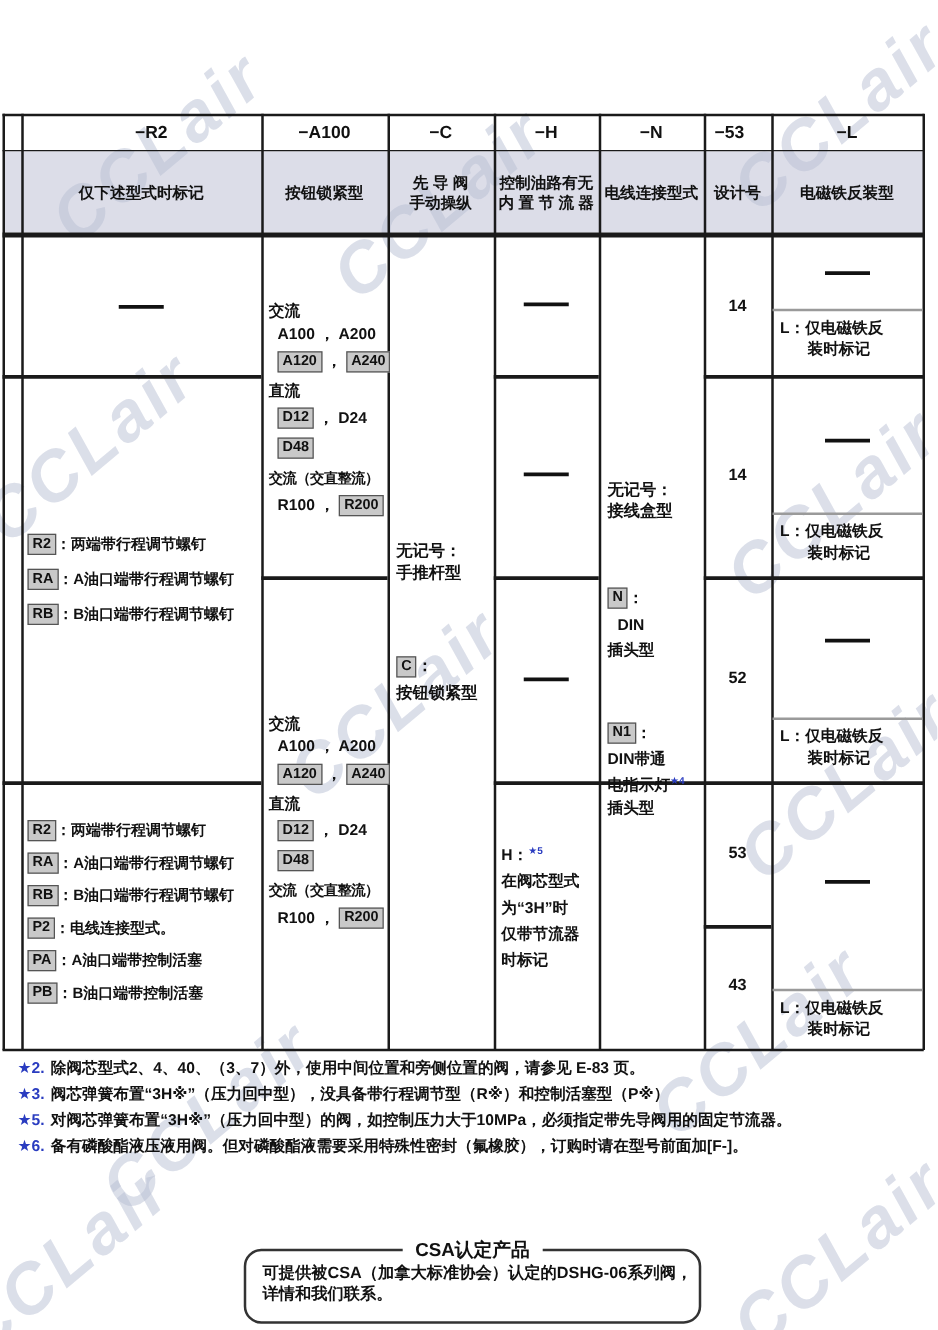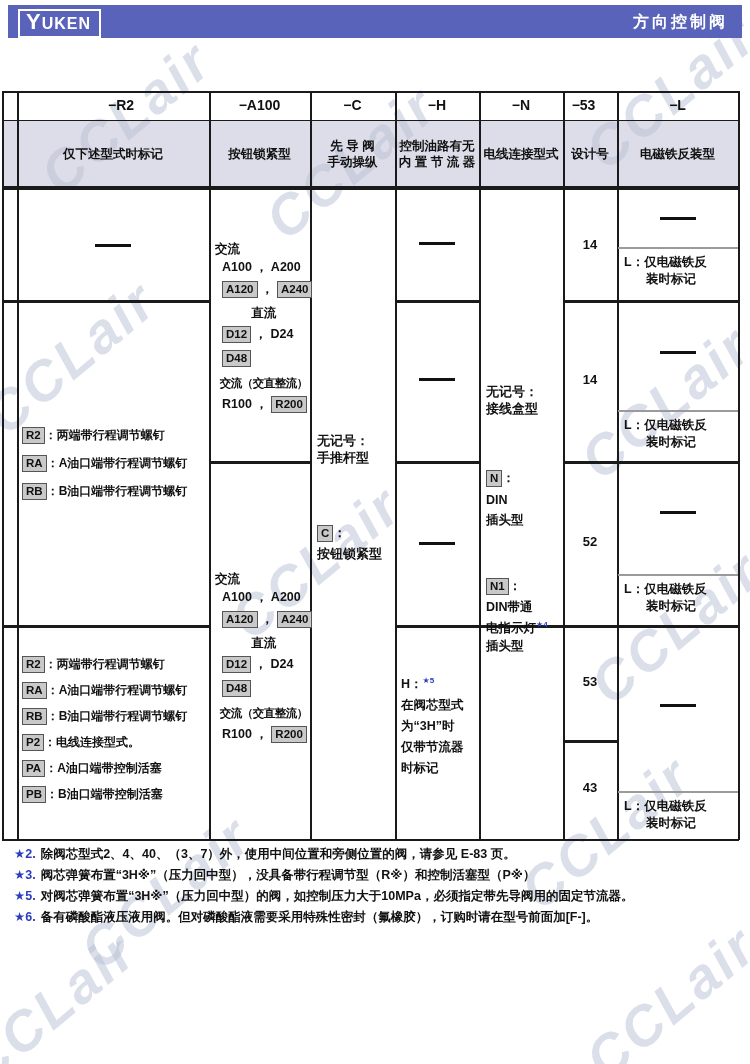--- a/index.html
+++ b/index.html
@@ -26,43 +26,37 @@
   .code{font-size:14px;text-align:center;}
   .desc{font-size:12.5px;text-align:center;line-height:16px;}
   .box{display:inline-block;border:1.5px solid #555;background:#c9c9c9;padding:0 3px;
        font-weight:bold;font-size:11.5px;line-height:15px;color:#111;vertical-align:middle;}
   .li{white-space:nowrap;font-size:12px;line-height:19px;margin-bottom:9px;}
   .li6{margin-bottom:7px;}
   .coil{font-size:12.5px;}
   .coil .lbl{line-height:17px;}
   .coil .ln{line-height:19px;padding-left:7px;}
   .coil .bxln{line-height:24px;padding-left:7px;}
-  .coil .mt{margin-top:4px;text-align:center;}
+  .coil .mt{margin-top:4px;}
   .coil .rec{font-size:11.5px;letter-spacing:-.5px;line-height:18px;}
   .ref{color:#2a3cc0;font-size:8px;font-weight:bold;vertical-align:super;}
   .num{font-size:13px;text-align:center;}
   .fn{white-space:nowrap;font-size:12.5px;line-height:14px;margin-bottom:7px;font-weight:bold;color:#111;}
   .fn-marker{color:#2a3cc0;margin-right:5px;}
   .csa-box{position:absolute;left:195px;top:999px;width:362px;height:56px;border:2px solid #333;
            border-radius:14px;z-index:20;background:transparent;}
   .csa-title{position:absolute;top:-10px;left:50%;transform:translateX(-50%);background:#fff;
              padding:0 10px;font-size:15px;font-weight:bold;white-space:nowrap;color:#111;}
   .csa-body{padding:8px 0 0 13px;font-size:13px;font-weight:bold;line-height:17px;color:#111;white-space:nowrap;}
 </style>
 </head>
 <body>
 
 <div class="page">
 
-  <div class="topbar">
-    <div class="logo-box">
-      <span class="logo-y">Y</span><span class="logo-rest">UKEN</span>
-    </div>
-    <div class="topbar-title">方向控制阀</div>
-  </div>
 
   <div class="wm" style="left:25px;top:85px;">CCLair</div>
   <div class="wm" style="left:250px;top:130px;">CCLair</div>
   <div class="wm" style="left:570px;top:60px;">CCLair</div>
   <div class="wm" style="left:-30px;top:325px;">CCLair</div>
   <div class="wm" style="left:565px;top:370px;">CCLair</div>
   <div class="wm" style="left:215px;top:530px;">CCLair</div>
   <div class="wm" style="left:575px;top:595px;">CCLair</div>
   <div class="wm" style="left:65px;top:860px;">CCLair</div>
   <div class="wm" style="left:505px;top:800px;">CCLair</div>
@@ -178,21 +172,21 @@
     <div>仅带节流器</div>
     <div>时标记</div>
   </div>
 
   <div class="t" style="left:486px;top:383px;font-size:13px;line-height:17px;">
     <div>无记号：</div>
     <div>接线盒型</div>
   </div>
   <div class="t" style="left:486px;top:466px;font-size:12.5px;">
     <div style="line-height:24px;"><span class="box">N</span><span>：</span></div>
-    <div style="line-height:20px;">DIN</div>
+    <div style="line-height:20px;text-align:center;">DIN</div>
     <div style="line-height:20px;">插头型</div>
   </div>
   <div class="t" style="left:486px;top:546px;font-size:12.5px;margin-top:29px;">
     <div style="line-height:23px;"><span class="box">N1</span><span>：</span></div>
     <div style="line-height:18px;">DIN带通</div>
     <div style="line-height:18px;"><span>电指示灯</span><sup class="ref">★4</sup></div>
     <div style="line-height:18px;">插头型</div>
   </div>
 
   <div class="t num" style="left:563px;top:237px;width:54px;">14</div>
@@ -222,14 +216,21 @@
     <div style="padding-left:22px;">装时标记</div>
   </div>
 
   <div class="t" style="left:14px;top:847px;font-weight:normal;">
     <div class="fn"><span class="fn-marker">★2.</span><span>除阀芯型式2、4、40、（3、7）外，使用中间位置和旁侧位置的阀，请参见 E-83 页。</span></div>
     <div class="fn"><span class="fn-marker">★3.</span><span>阀芯弹簧布置“3H※”（压力回中型），没具备带行程调节型（R※）和控制活塞型（P※）</span></div>
     <div class="fn"><span class="fn-marker">★5.</span><span>对阀芯弹簧布置“3H※”（压力回中型）的阀，如控制压力大于10MPa，必须指定带先导阀用的固定节流器。</span></div>
     <div class="fn"><span class="fn-marker">★6.</span><span>备有磷酸酯液压液用阀。但对磷酸酯液需要采用特殊性密封（氟橡胶），订购时请在型号前面加[F-]。</span></div>
   </div>
 
+  <div class="csa-box">
+    <div class="csa-title">CSA认定产品</div>
+    <div class="csa-body">
+      <div>可提供被CSA（加拿大标准协会）认定的DSHG-06系列阀，</div>
+      <div>详情和我们联系。</div>
+    </div>
+  </div>
 
 </div>
 
 </body></html>

